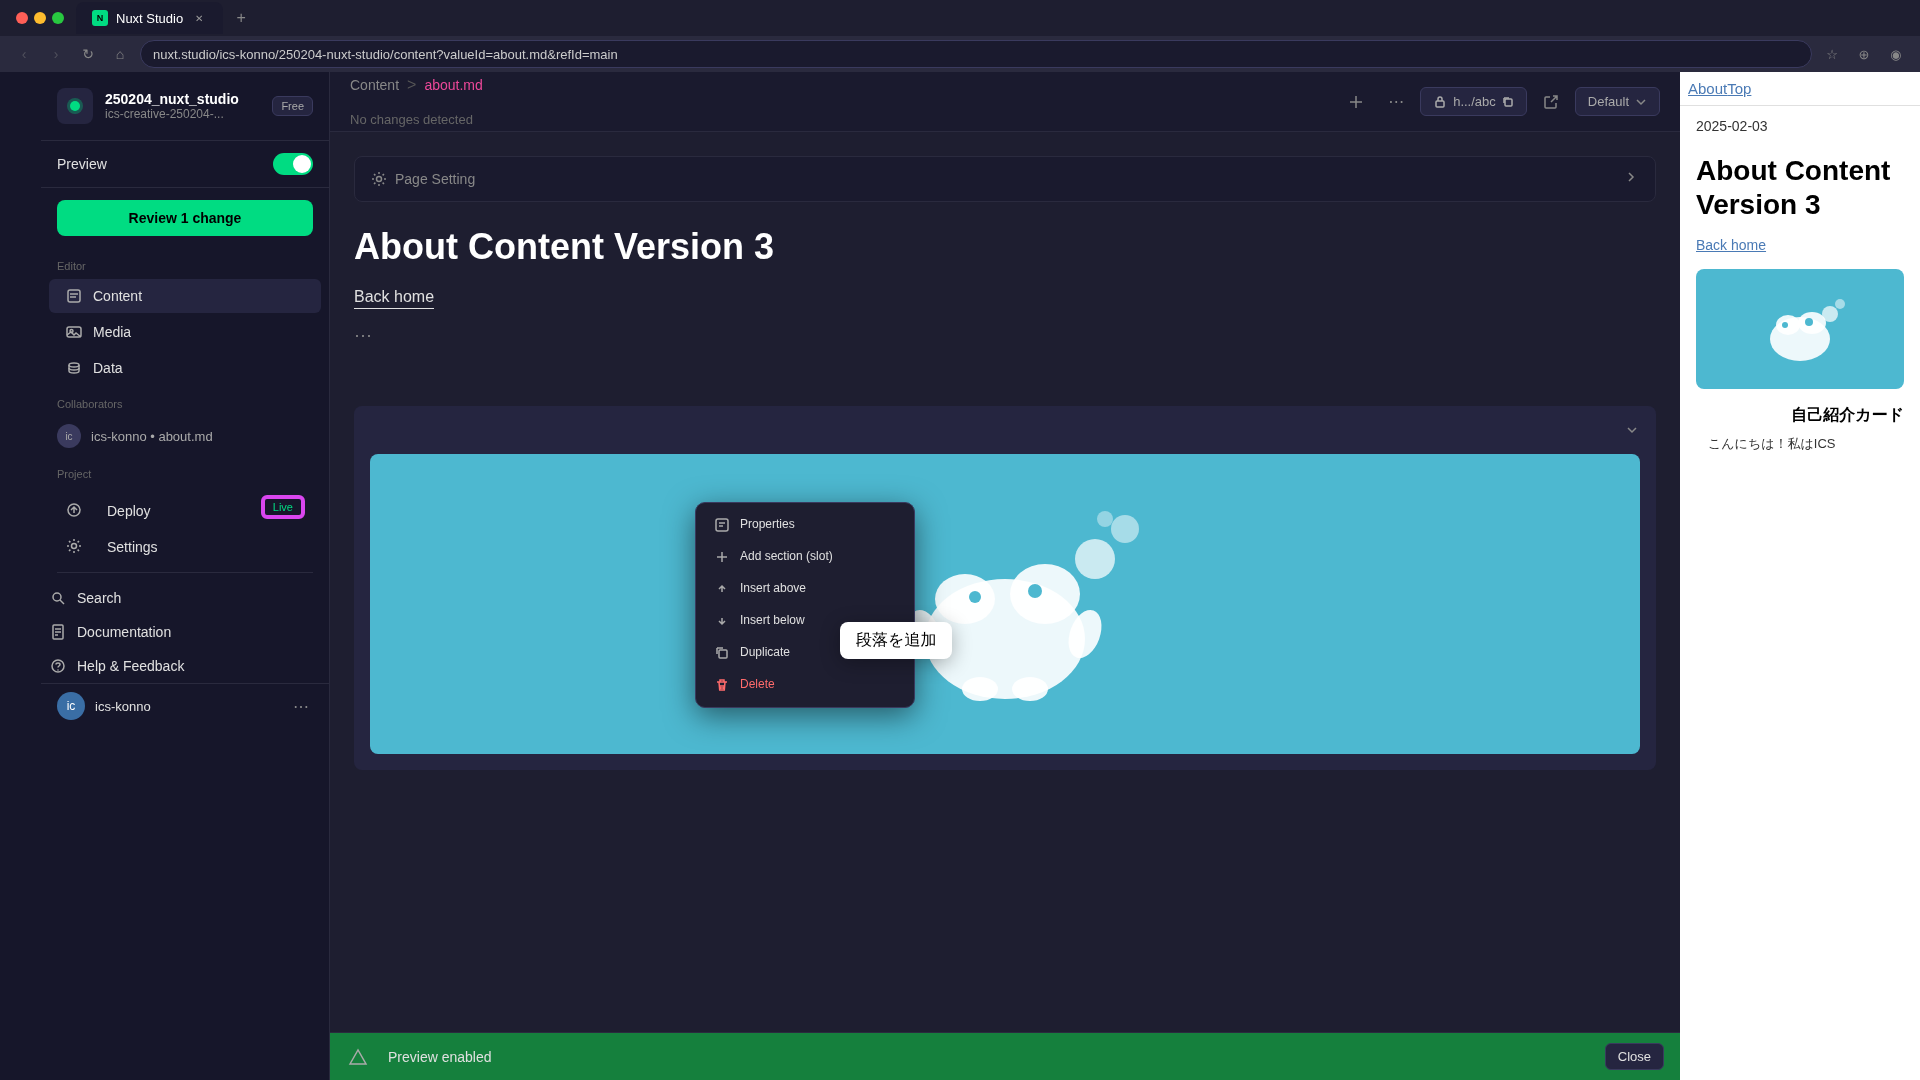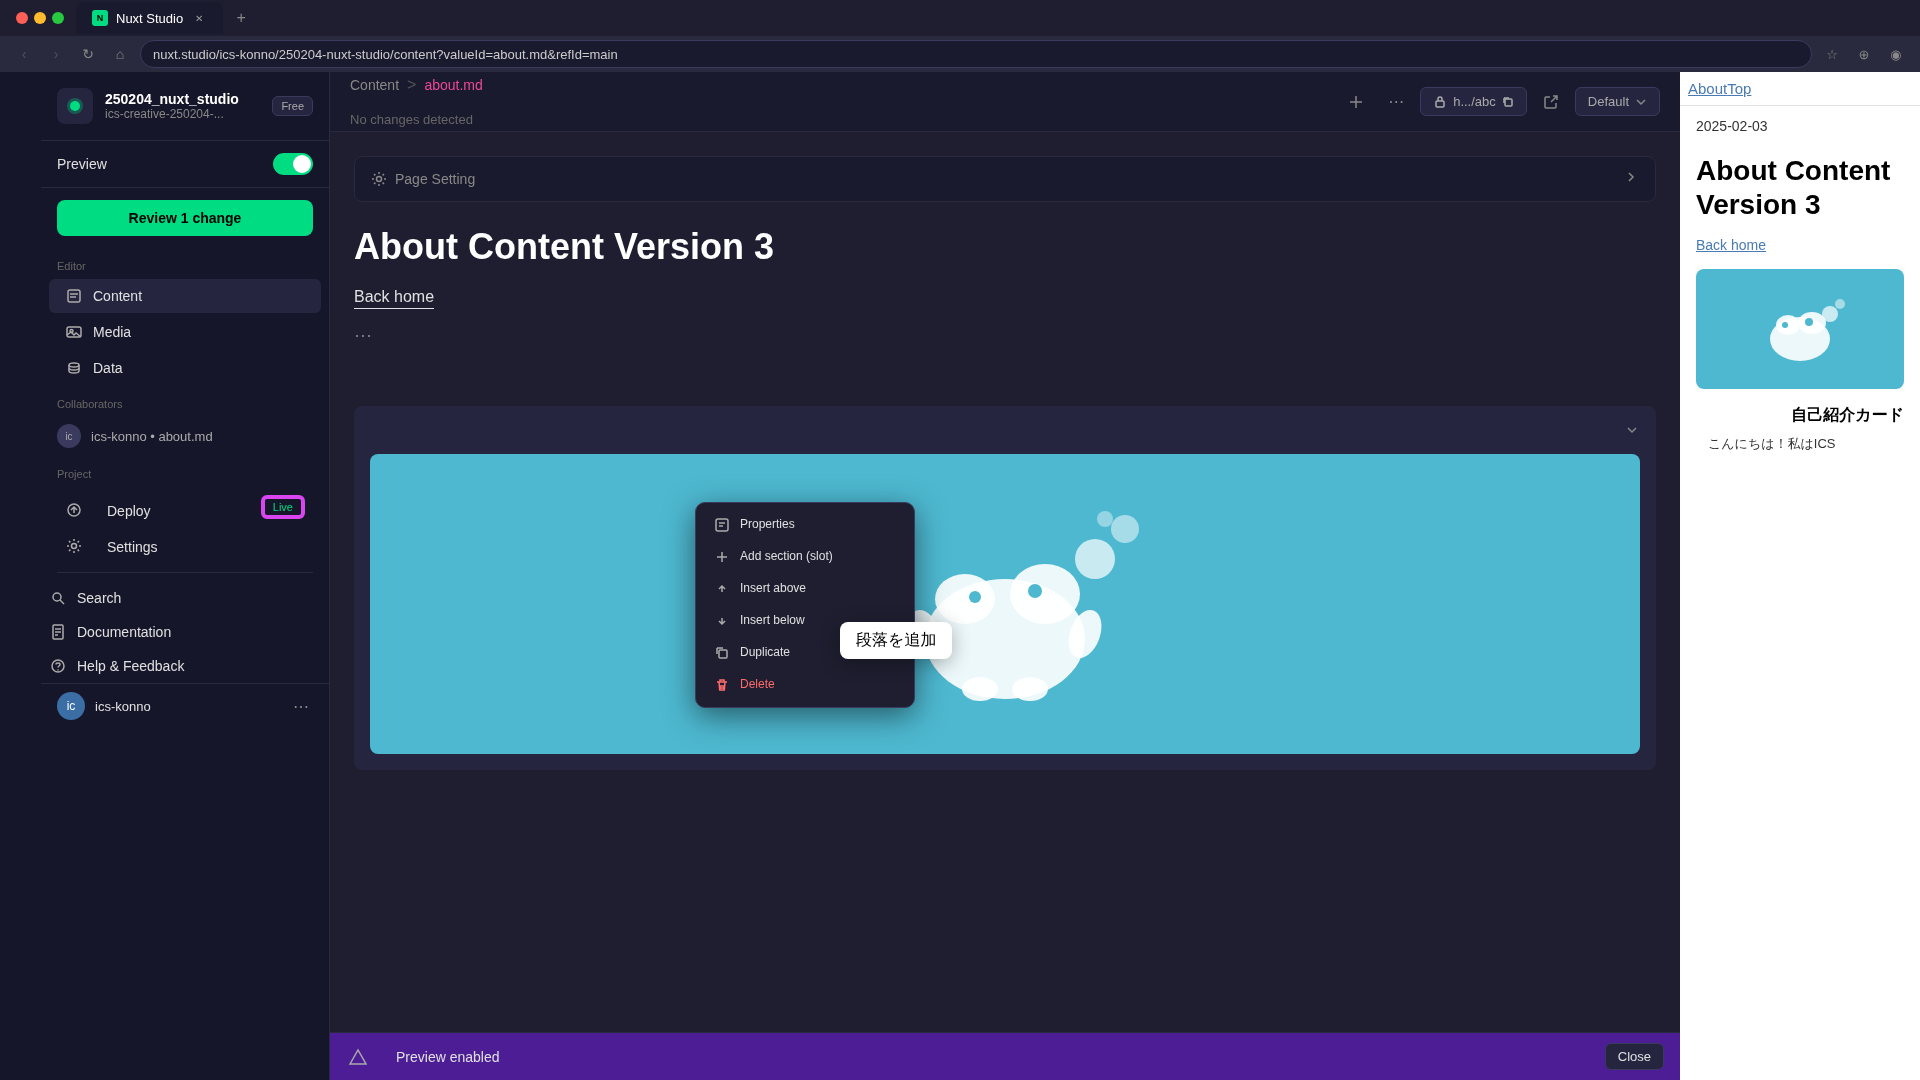--- a/index.html
+++ b/index.html
@@ -106,21 +106,21 @@
     .right-panel-nav { padding: 8px; display: flex; border-bottom: 1px solid #e0e0e0; text-align: right; }
     .right-nav-link { font-size: 15px; color: #4a7ab5; text-decoration: underline; cursor: pointer; }
     .right-panel-date { padding: 12px 16px; font-size: 14px; color: #333; }
     .right-panel-title { padding: 8px 16px; font-size: 28px; font-weight: 700; color: #000; line-height: 1.2; }
     .right-panel-link { padding: 8px 16px; font-size: 14px; color: #4a7ab5; text-decoration: underline; cursor: pointer; }
     .right-panel-image { margin: 8px 16px; background: #4db8d0; border-radius: 8px; height: 120px; display: flex; align-items: center; justify-content: center; overflow: hidden; }
     .right-panel-card-title { padding: 8px 16px; font-size: 16px; font-weight: 600; color: #000; text-align: right; }
     .right-panel-card-text { padding: 0 16px; font-size: 13px; color: #333; line-height: 1.5; margin-left: 12px; }
 
     
-    .preview-enabled-bar { background: #4c1d95; border-top: 1px solid #2a2a3e; padding: 10px 16px; display: flex; align-items: center; gap: 26px; }
+    .preview-enabled-bar { background: #15803d; border-top: 1px solid #2a2a3e; padding: 10px 16px; display: flex; align-items: center; gap: 18px; }
     .preview-icon { width: 24px; height: 24px; display: flex; align-items: center; justify-content: center; }
     .preview-enabled-text { font-size: 14px; color: #e0e0e0; flex: 1; }
     .close-btn { background: #252540; border: 1px solid #3a3a5e; border-radius: 6px; padding: 5px 12px; color: #e0e0e0; font-size: 13px; cursor: pointer; }
   </style>
 </head>
 <body>
 
 <div class="browser-chrome">
   <div class="browser-tabs">
     <div class="browser-traffic">

